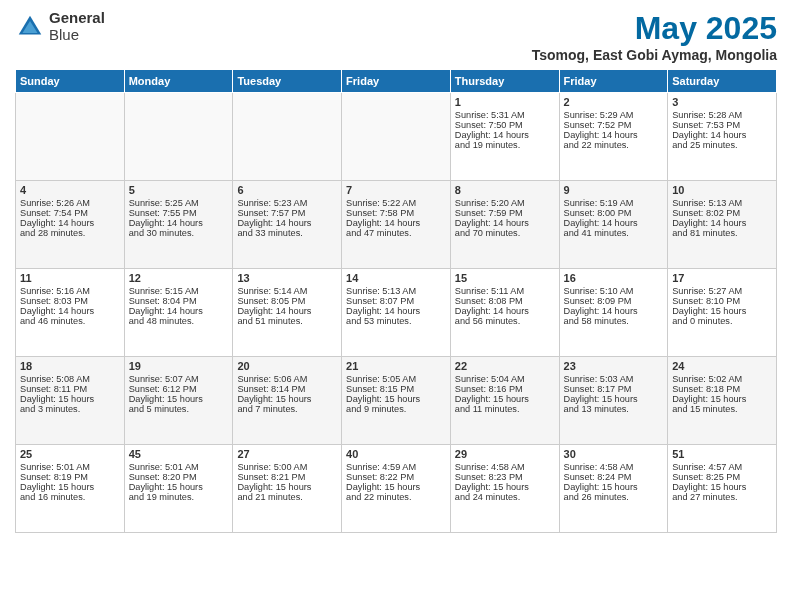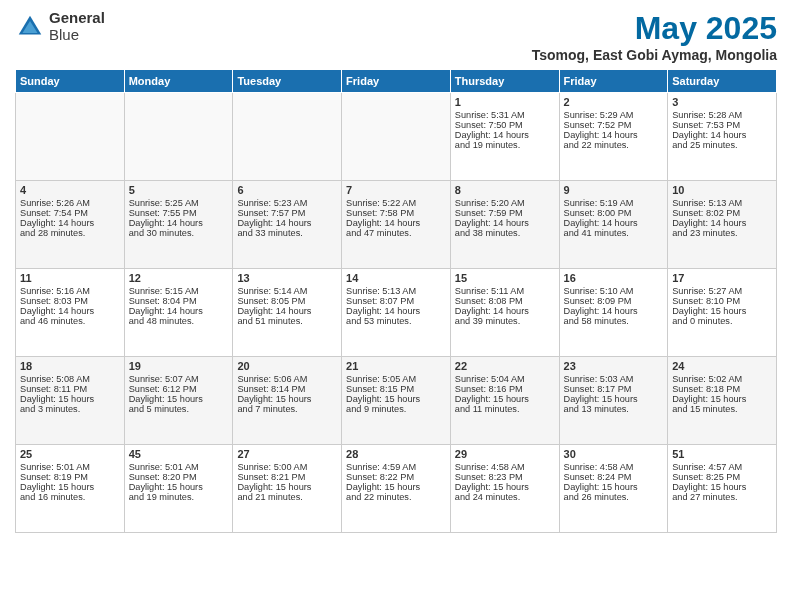--- a/index.html
+++ b/index.html
@@ -180,35 +180,35 @@
             <div>Sunrise: 5:22 AM</div>
             <div>Sunset: 7:58 PM</div>
             <div>Daylight: 14 hours</div>
             <div>and 47 minutes.</div>
           </td>
           <td>
             <span class="day-num">8</span>
             <div>Sunrise: 5:20 AM</div>
             <div>Sunset: 7:59 PM</div>
             <div>Daylight: 14 hours</div>
-            <div>and 38 minutes.</div>
+            <div>and 70 minutes.</div>
           </td>
           <td>
             <span class="day-num">9</span>
             <div>Sunrise: 5:19 AM</div>
             <div>Sunset: 8:00 PM</div>
             <div>Daylight: 14 hours</div>
             <div>and 41 minutes.</div>
           </td>
           <td>
             <span class="day-num">10</span>
             <div>Sunrise: 5:13 AM</div>
             <div>Sunset: 8:02 PM</div>
             <div>Daylight: 14 hours</div>
-            <div>and 23 minutes.</div>
+            <div>and 81 minutes.</div>
           </td>
         </tr>
         <tr>
           <td>
             <span class="day-num">11</span>
             <div>Sunrise: 5:16 AM</div>
             <div>Sunset: 8:03 PM</div>
             <div>Daylight: 14 hours</div>
             <div>and 46 minutes.</div>
           </td>
@@ -231,21 +231,21 @@
             <div>Sunrise: 5:13 AM</div>
             <div>Sunset: 8:07 PM</div>
             <div>Daylight: 14 hours</div>
             <div>and 53 minutes.</div>
           </td>
           <td>
             <span class="day-num">15</span>
             <div>Sunrise: 5:11 AM</div>
             <div>Sunset: 8:08 PM</div>
             <div>Daylight: 14 hours</div>
-            <div>and 39 minutes.</div>
+            <div>and 56 minutes.</div>
           </td>
           <td>
             <span class="day-num">16</span>
             <div>Sunrise: 5:10 AM</div>
             <div>Sunset: 8:09 PM</div>
             <div>Daylight: 14 hours</div>
             <div>and 58 minutes.</div>
           </td>
           <td>
             <span class="day-num">17</span>
@@ -322,21 +322,21 @@
             <div>and 19 minutes.</div>
           </td>
           <td>
             <span class="day-num">27</span>
             <div>Sunrise: 5:00 AM</div>
             <div>Sunset: 8:21 PM</div>
             <div>Daylight: 15 hours</div>
             <div>and 21 minutes.</div>
           </td>
           <td>
-            <span class="day-num">28</span>
+            <span class="day-num">40</span>
             <div>Sunrise: 4:59 AM</div>
             <div>Sunset: 8:22 PM</div>
             <div>Daylight: 15 hours</div>
             <div>and 22 minutes.</div>
           </td>
           <td>
             <span class="day-num">29</span>
             <div>Sunrise: 4:58 AM</div>
             <div>Sunset: 8:23 PM</div>
             <div>Daylight: 15 hours</div>

